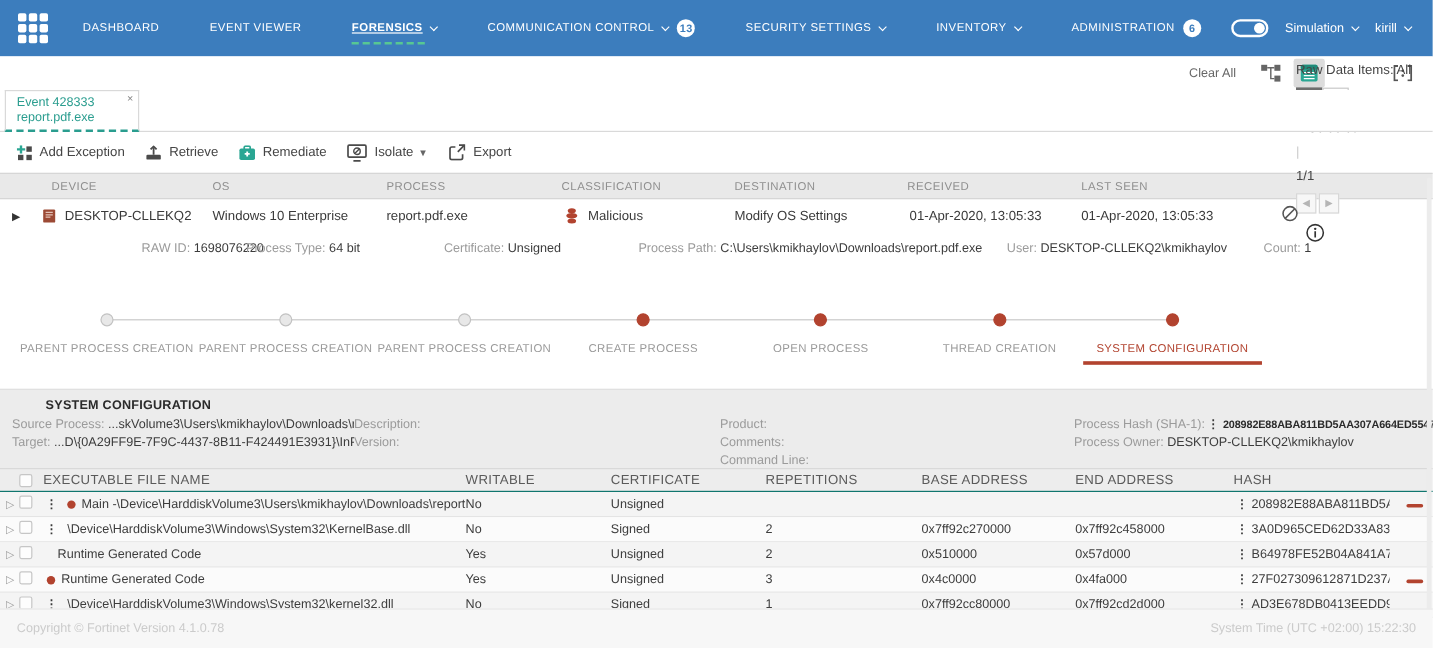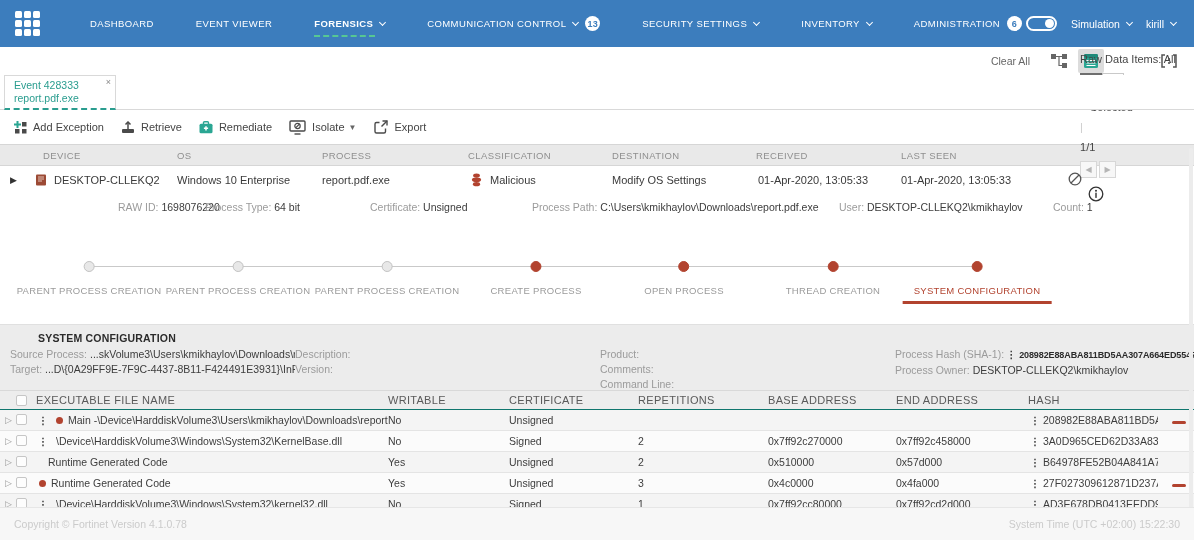--- a/index.html
+++ b/index.html
@@ -4,23 +4,23 @@
 <style>
   * { margin:0; padding:0; box-sizing:border-box; }
   body { font-family:"Liberation Sans", sans-serif; background:#fff; }
   .app { width:1194px; height:540px; position:relative; overflow:hidden; background:#fff; }
 
   
   .topnav { height:47px; background:#3c7dbd; display:flex; align-items:center; color:#fff; }
   .logo { width:26px; height:26px; margin-left:15px; display:grid;
           grid-template-columns:repeat(3,7px); grid-template-rows:repeat(3,7px); gap:2px; }
   .logo i { background:#fff; border-radius:1.5px; }
-  .nav-menu { display:flex; gap:42px; margin-left:49px; align-items:center; }
+  .nav-menu { display:flex; gap:42px; margin-left:28px; align-items:center; }
   .nav-item { display:flex; align-items:center; font-size:9.5px; letter-spacing:.4px; cursor:default; position:relative; white-space:nowrap; }
-  .nav-item.active { font-weight:bold; }
+  .nav-item.active { font-weight:bold;text-decoration:underline; }
   .nav-item.active::after { content:""; position:absolute; left:0; right:10px; bottom:-8px; border-bottom:2px dashed #57c793; }
   .chev { display:inline-block; width:5px; height:5px; border-right:1.5px solid currentColor; border-bottom:1.5px solid currentColor;
           transform:rotate(45deg); margin-left:7px; margin-top:-3px; }
   .badge { background:#fff; color:#3c7dbd; min-width:15px; height:15px; border-radius:8px; font-size:9px; font-weight:bold;
            display:inline-flex; align-items:center; justify-content:center; margin-left:7px; padding:0 2px; }
   .nav-right { margin-left:auto; display:flex; align-items:center; gap:14px; margin-right:18px; }
   .toggle { width:31px; height:15px; border:2px solid #fff; border-radius:9px; position:relative; }
   .toggle .knob { position:absolute; right:1px; top:1px; width:9px; height:9px; border-radius:50%; background:#fff; }
   .nav-user { display:flex; align-items:center; font-size:10.5px; }
 

